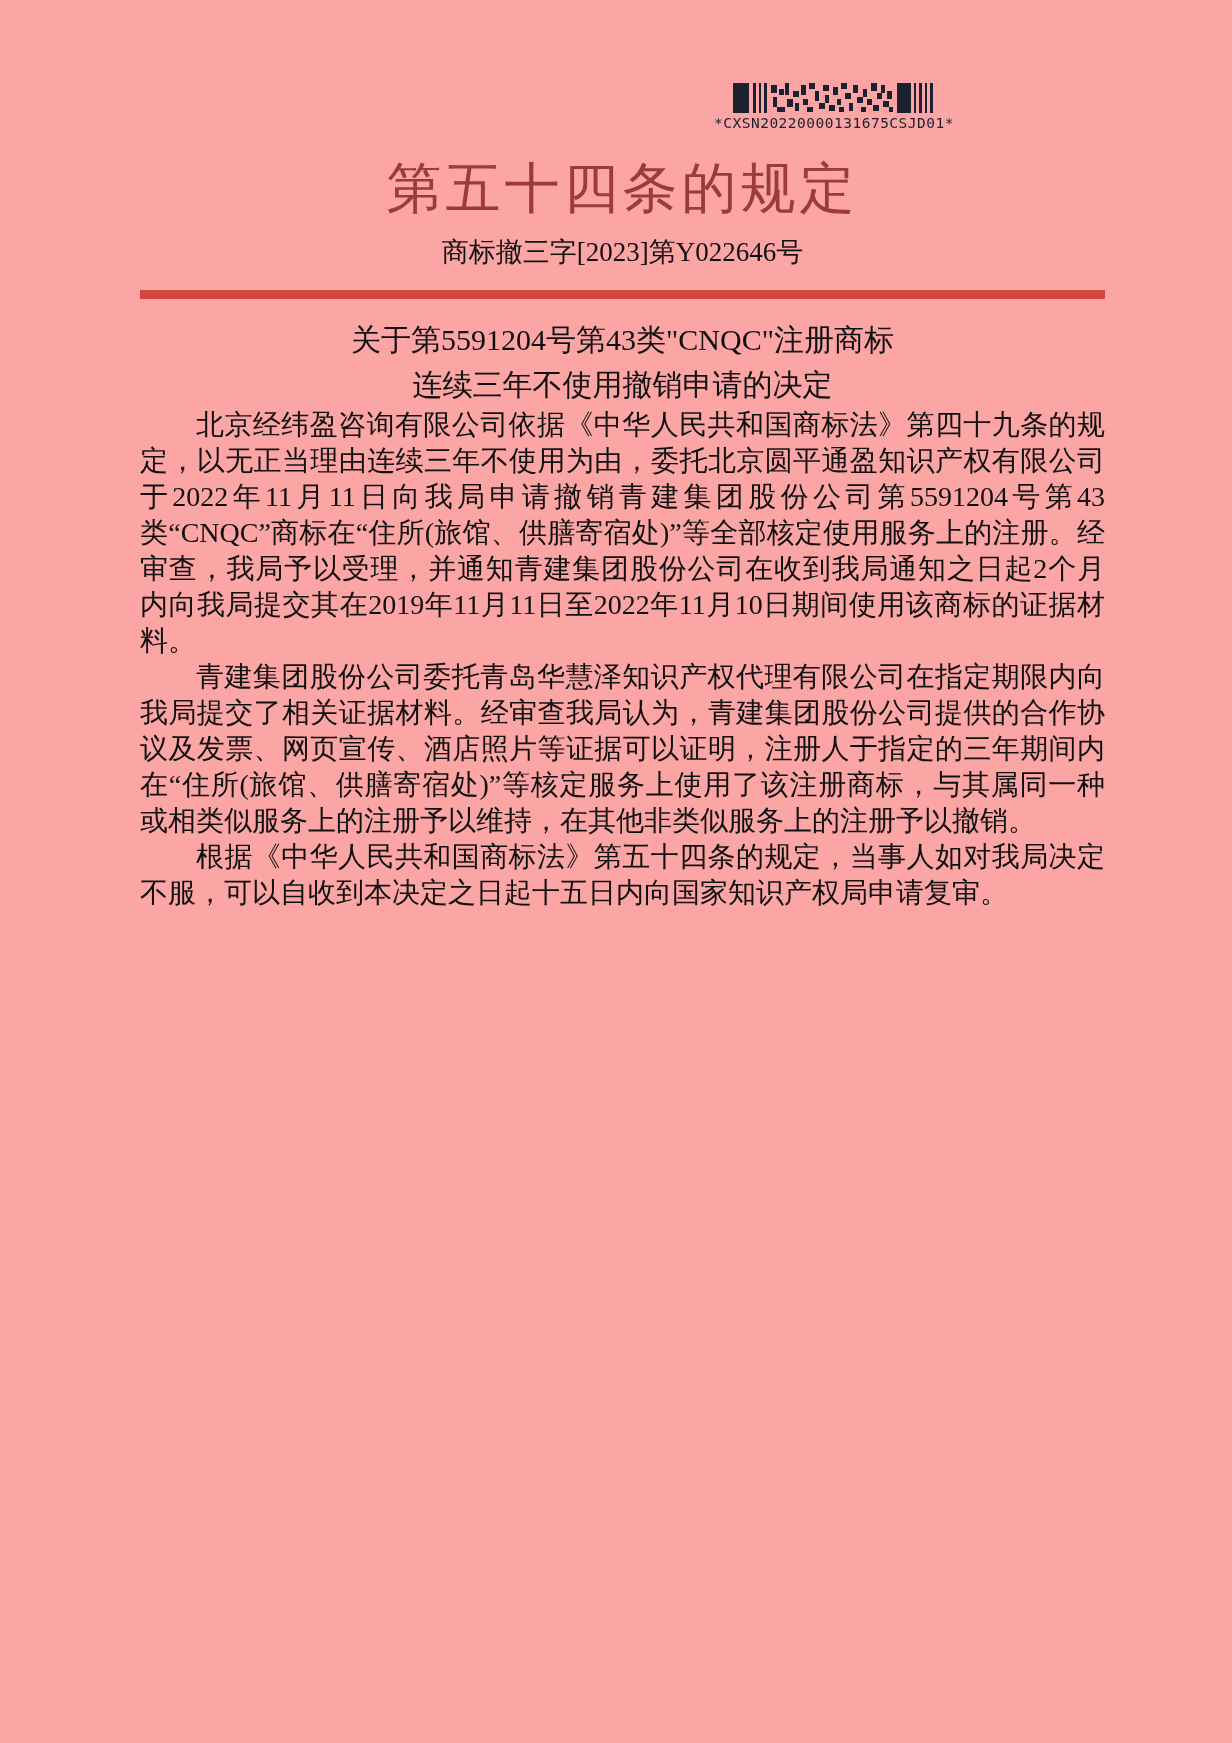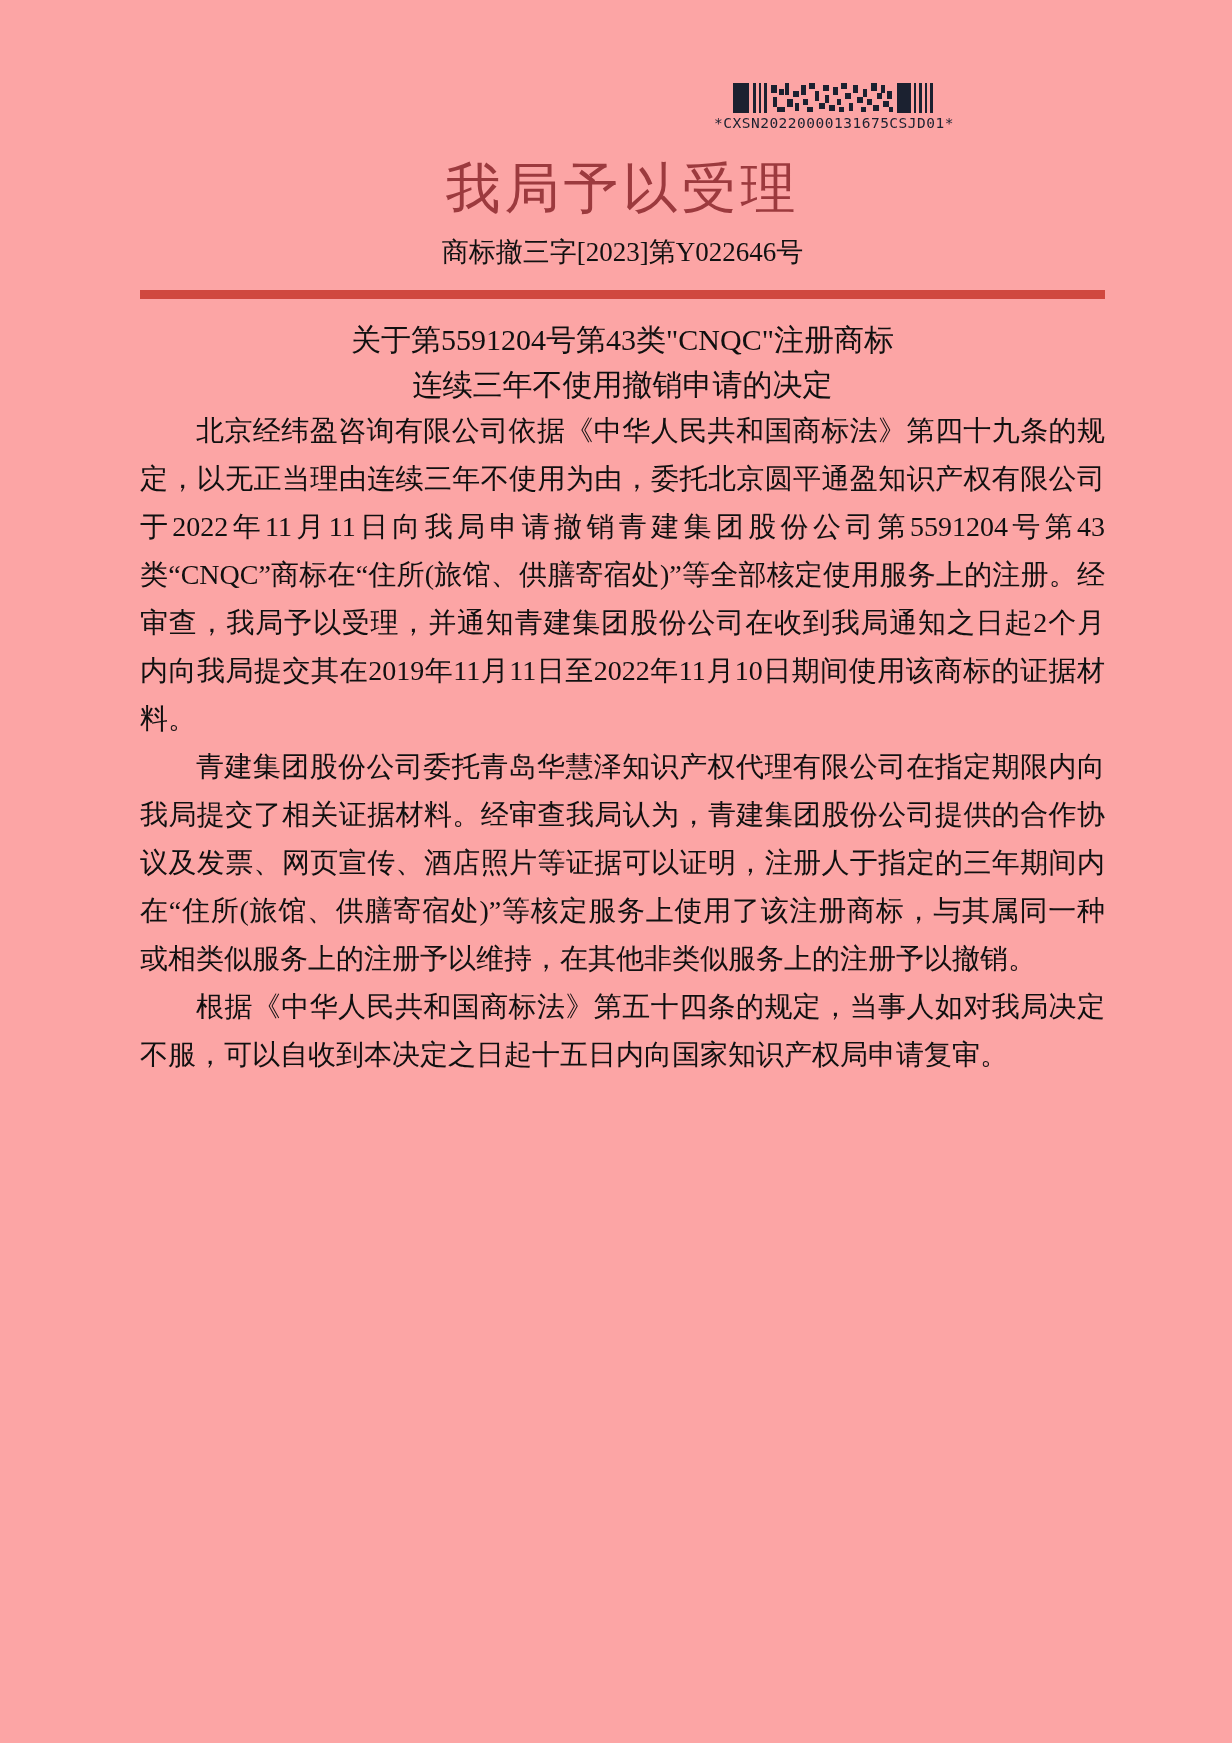--- a/index.html
+++ b/index.html
@@ -63,21 +63,21 @@
   }
   .recipients {
     margin-top: 20px;
     font-size: 28px;
     line-height: 47px;
     color: #101010;
   }
   .body-para {
     margin: 0;
     font-size: 28px;
-    line-height: 48px;
+    line-height: 36px;
     text-align: justify;
     text-indent: 2em;
     color: #101010;
   }
 </style>
 </head>
 <body>
 
 <div class="page">
 
@@ -126,21 +126,21 @@
       <rect x="181" y="0" width="2" height="30"></rect>
       <rect x="186" y="0" width="3" height="30"></rect>
       <rect x="192" y="0" width="2" height="30"></rect>
       <rect x="197" y="0" width="3" height="30"></rect>
     </svg>
     <div class="barcode-label">*CXSN20220000131675CSJD01*</div>
   </div>
 
   <div class="content">
 
-    <h1 class="agency-title">我局予以受理</h1>
+    <h1 class="agency-title">第五十四条的规定</h1>
 
     <div class="doc-number">商标撤三字[2023]第Y022646号</div>
 
     <div class="red-rule"></div>
 
     <div class="decision-title">
       <div>关于第5591204号第43类"CNQC"注册商标</div>
       <div>连续三年不使用撤销申请的决定</div>
     </div>
 

